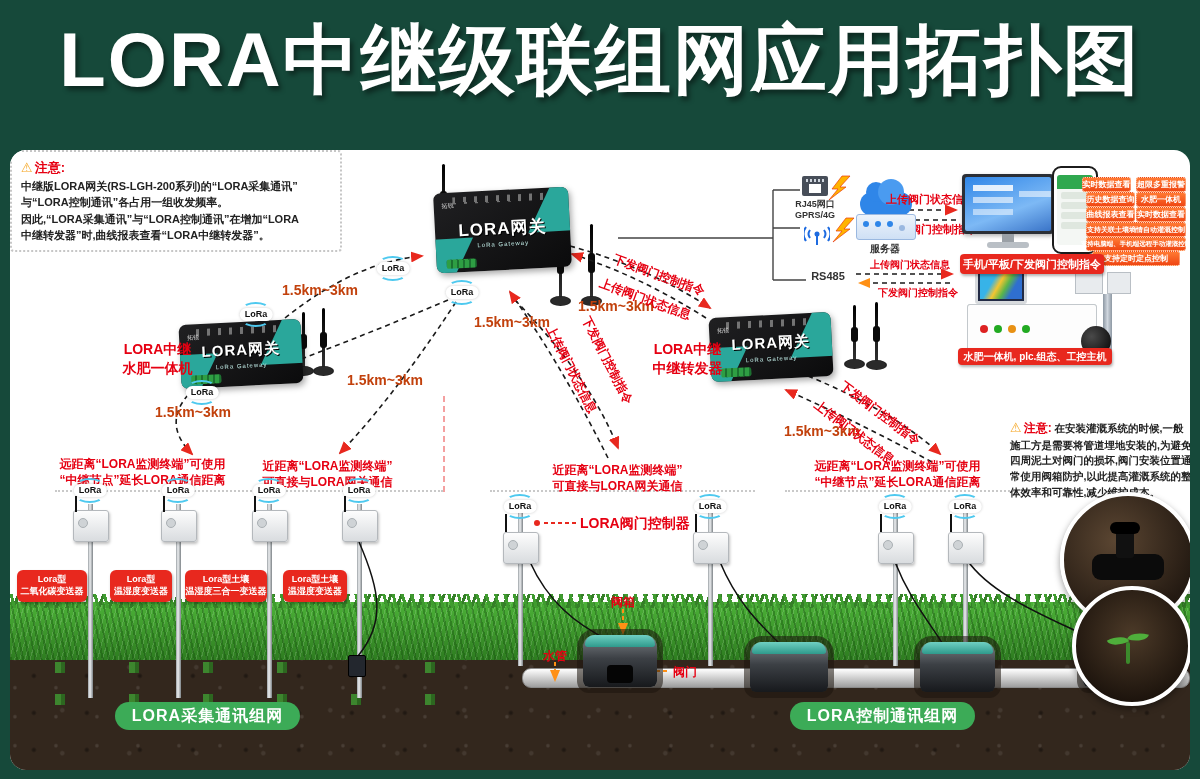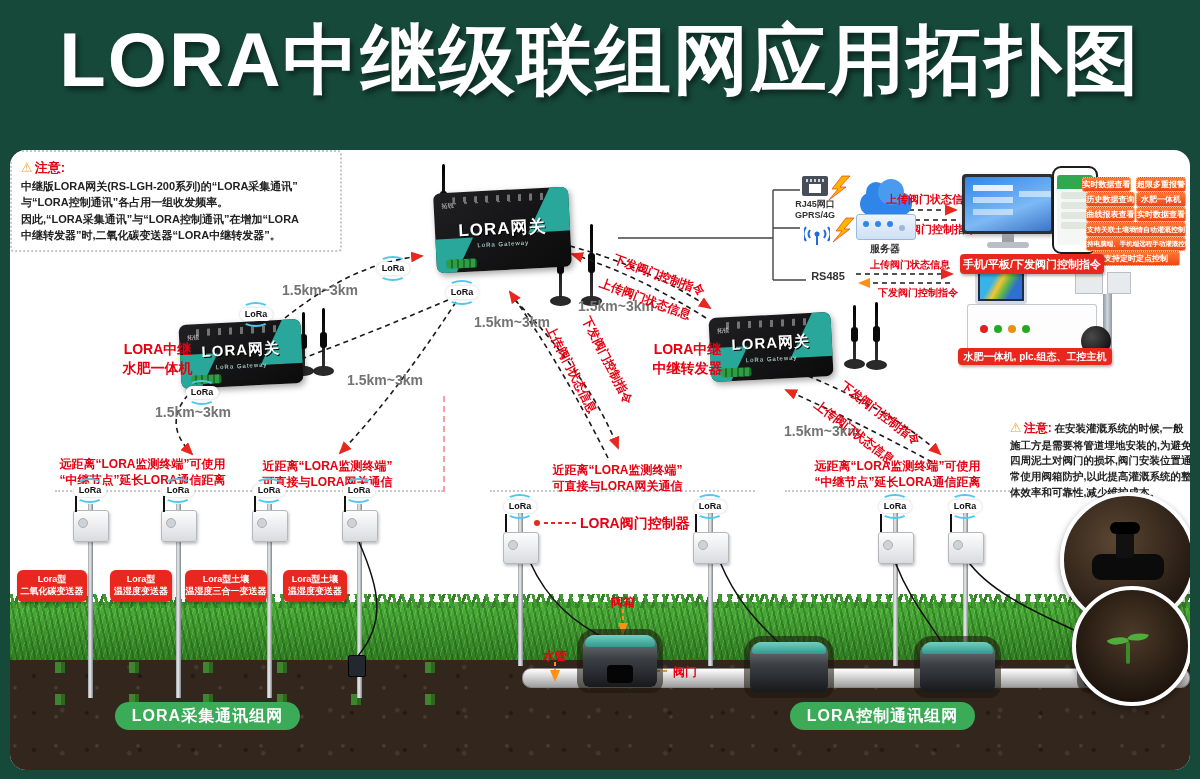--- a/index.html
+++ b/index.html
@@ -25,21 +25,21 @@
   .ant{position:absolute;width:3px;background:linear-gradient(#000,#333);z-index:4;border-radius:2px}
   .ant::before{content:"";position:absolute;left:-2px;top:38%;width:7px;height:26%;background:#0a0a0a;border-radius:3px}
   .ant.base::after{content:"";position:absolute;left:-9px;bottom:-6px;width:21px;height:10px;background:radial-gradient(ellipse at center,#2a2a2a 55%,#000);border-radius:50%}
 
   .lora-tag{position:absolute;z-index:6;background:#fff;border-radius:8px;padding:0 5px;font-size:9px;font-weight:bold;color:#111;line-height:13px;box-shadow:0 0 3px rgba(0,0,0,.2);transform:translateX(-50%)}
   .lora-tag::before,.lora-tag::after{content:"";position:absolute;left:50%;transform:translateX(-50%);width:22px;height:8px;border:2px solid #4ec9ef;border-left-color:transparent;border-right-color:transparent;border-radius:50%}
   .lora-tag::before{top:-6px;border-bottom-color:transparent}
   .lora-tag::after{bottom:-6px;border-top-color:transparent}
 
   .red2{position:absolute;color:#e60012;font-weight:bold;text-align:center;line-height:1.35;z-index:6;font-size:12px}
-  .dist{position:absolute;color:#737373;font-weight:bold;font-size:14px;z-index:6;white-space:nowrap;transform:translateX(-50%)}
+  .dist{position:absolute;color:#c2410c;font-weight:bold;font-size:14px;z-index:6;white-space:nowrap;transform:translateX(-50%)}
   .rot{position:absolute;color:#e60012;font-weight:bold;font-size:12px;white-space:nowrap;z-index:6}
   .hlbl{position:absolute;color:#e60012;font-weight:bold;font-size:11px;text-align:center;z-index:6;white-space:nowrap}
   .slbl{position:absolute;color:#333;font-weight:bold;z-index:6;text-align:center}
 
   .dotline{position:absolute;border-top:2px dotted #c9c9c9;z-index:3}
   .redsep{position:absolute;border-left:2px dashed #f4a0a0;z-index:3}
 
   .badge-red{position:absolute;background:#e8281e;color:#fff;border-radius:6px;display:flex;flex-direction:column;align-items:center;justify-content:center;font-weight:bold;z-index:7;box-shadow:1px 2px 3px rgba(0,0,0,.3);text-align:center;line-height:1.3;font-size:9px}
   .fbadge{position:absolute;background:linear-gradient(#ff7a33,#ef4613);border:1px dotted #ffd2b8;color:#fff;border-radius:3px;display:flex;align-items:center;justify-content:center;font-size:8px;font-weight:bold;z-index:6;white-space:nowrap}
   .banner{position:absolute;background:#3cab57;color:#fff;border-radius:15px;display:flex;align-items:center;justify-content:center;font-size:16px;font-weight:bold;z-index:8;letter-spacing:1px}
@@ -163,21 +163,21 @@
       <polygon points="832,26 822,39 828,39 819,50 836,37 830,37 840,26"></polygon>
       <polygon points="836,68 826,81 832,81 823,92 840,79 834,79 844,68"></polygon>
     </g>
   </svg>
 
   <div class="notice">
     <span class="warn-ico">⚠</span><span class="tt">注意:</span><br>
     <span>中继版LORA网关(RS-LGH-200系列)的“LORA采集通讯”</span><br>
     <span>与“LORA控制通讯”各占用一组收发频率。</span><br>
     <span>因此,“LORA采集通讯”与“LORA控制通讯”在增加“LORA</span><br>
-    <span>中继转发器”时,二氧化碳变送器“LORA中继转发器”。</span>
+    <span>中继转发器”时,曲线报表查看“LORA中继转发器”。</span>
   </div>
 
   <div class="grass" style="left:0;top:452px;width:1180px;height:58px"></div>
   <div class="blades" style="left:0;top:444px;width:1180px;height:14px"></div>
   <div class="soil" style="left:0;top:500px;width:1180px;height:120px"></div>
   <div class="tufts" style="left:15px;top:512px;width:420px"></div>
   <div class="tufts" style="left:15px;top:544px;width:420px"></div>
   <div class="pipe" style="left:512px;top:518px;width:666px;height:18px"></div>
 
   <div class="device" style="left:425px;top:40px;width:135px;height:80px;transform:rotate(-3deg)">

